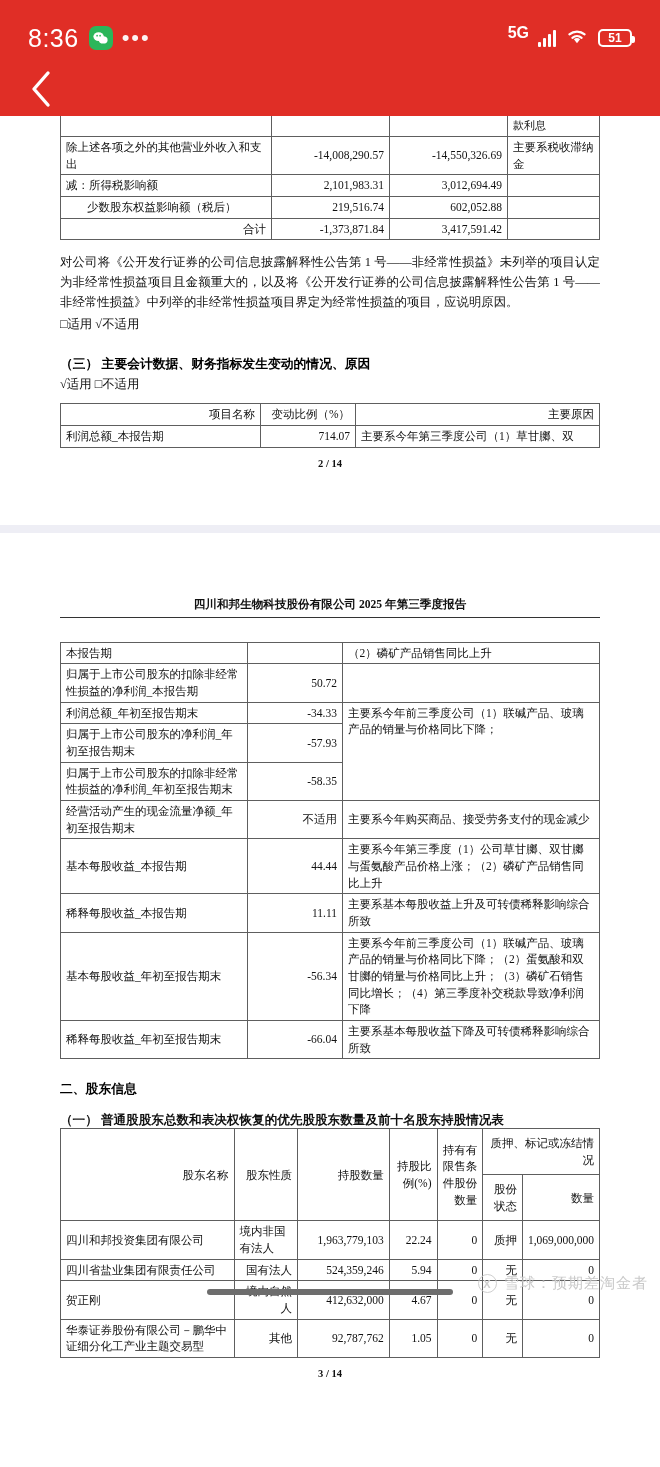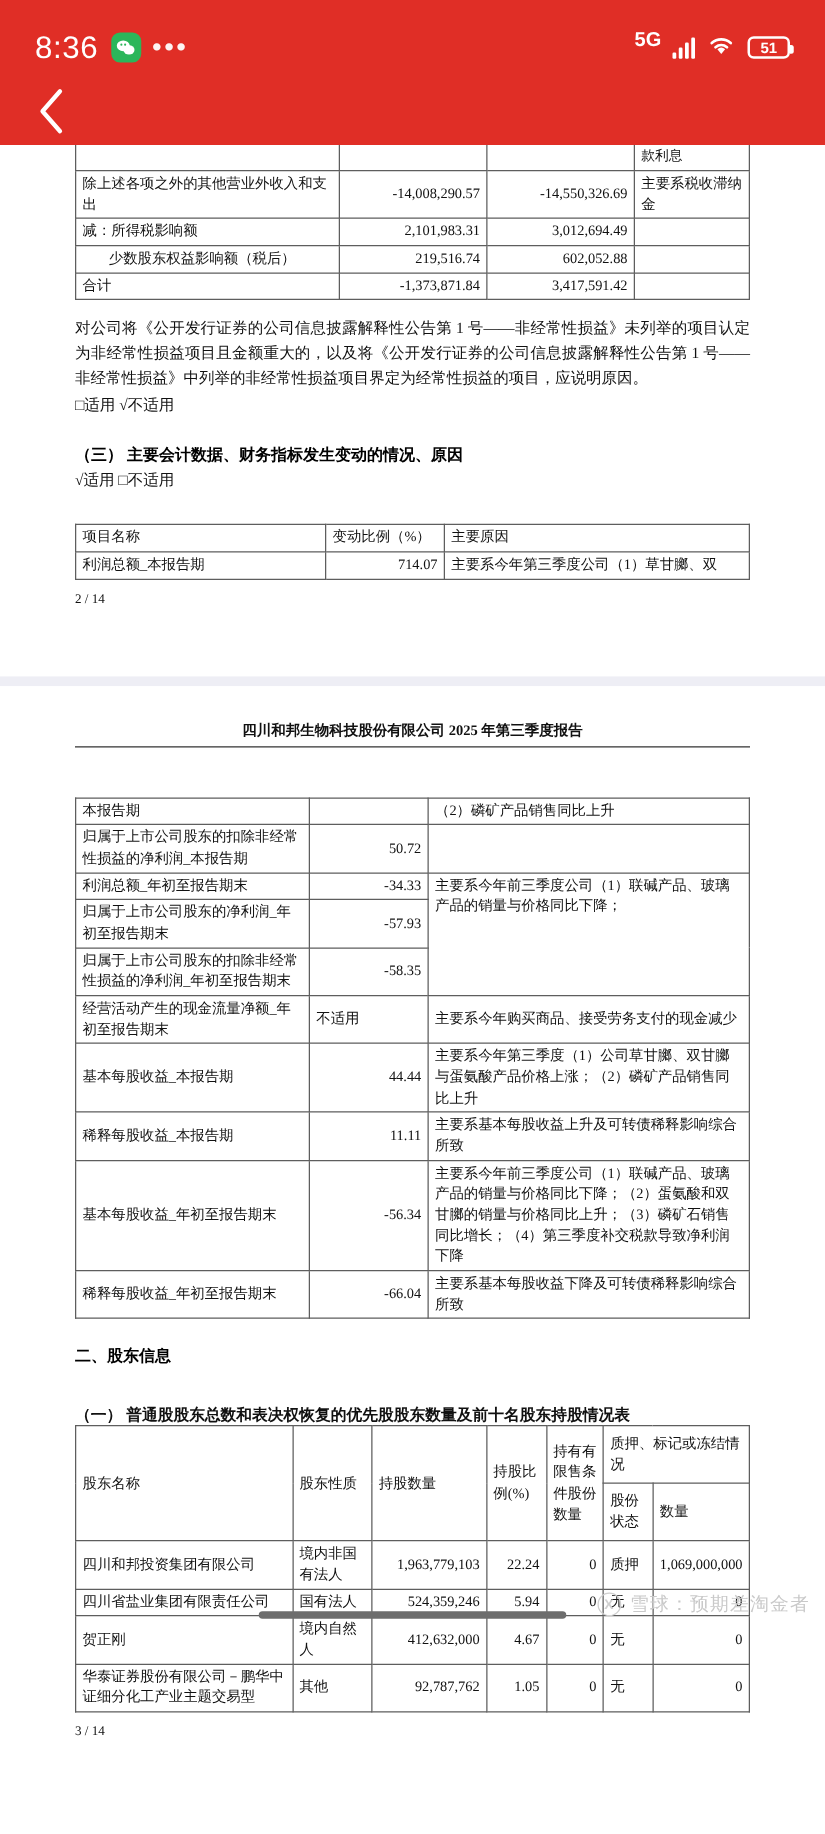--- a/index.html
+++ b/index.html
@@ -62,32 +62,32 @@
   .page-gap { height: 8px; background: #eeeef5; }
   .pad { padding: 0 60px; }
 
   table.t { border-collapse: collapse; width: 100%; }
   table.t td, table.t th {
     border: 1px solid #5e5e5e;
     font-size: 11.5px; line-height: 1.45; padding: 2px 5px;
     vertical-align: middle; font-weight: normal; color: #111;
   }
   .num { text-align: right; }
-  .ctr { text-align: left; }
+  .ctr { text-align: right; }
   .indent { padding-left: 26px !important; }
 
   .para { font-size: 12.4px; line-height: 1.62; color: #111; text-align: justify; margin-top: 12px; }
   .chk { font-size: 12.4px; line-height: 1.6; color:#111; margin-top: 2px; }
   .h-sec { font-size: 12.8px; font-weight: bold; margin-top: 22px; color:#000000; }
-  .h-sub { font-size: 12.6px; font-weight: bold; margin-top: 30px; color:#111; }
-  .pagenum { text-align: left; font-size: 10.5px; font-weight: normal; color:#111; margin: 10px 0 0; font-family:"Liberation Serif",serif; }
+  .h-sub { font-size: 12.6px; font-weight: bold; margin-top: 14px; color:#111; }
+  .pagenum { text-align: center; font-size: 10.5px; font-weight: bold; color:#111; margin: 10px 0 0; font-family:"Liberation Serif",serif; }
 
   .pghead {
     text-align: center; font-size: 11.6px; font-weight: bold; color: #111;
-    padding-top: 28px;
+    padding-top: 64px;
   }
   .pghead-rule { border-bottom: 1.4px solid #333; margin: 5px 0 0 0; }
 
   .unit { text-align: right; font-size: 11.6px; color:#111; margin: 10px 0 3px; }
 
   
   .watermark {
     position: absolute; right: 12px; bottom: 26px;
     display: flex; align-items: center; gap: 7px;
     color: #c9c9c9; font-size: 15px;
@@ -188,21 +188,21 @@
           </tr>
         </tbody>
           </table>
 
         <p class="para">对公司将《公开发行证券的公司信息披露解释性公告第 1 号——非经常性损益》未列举的项目认定为非经常性损益项目且金额重大的，以及将《公开发行证券的公司信息披露解释性公告第 1 号——非经常性损益》中列举的非经常性损益项目界定为经常性损益的项目，应说明原因。</p>
         <p class="chk">□适用  √不适用</p>
 
         <p class="h-sec">（三） 主要会计数据、财务指标发生变动的情况、原因</p>
         <p class="chk">√适用  □不适用</p>
 
-        <table class="t" style="margin-top:24px">
+        <table class="t" style="margin-top:8px">
           <tbody>
               <tr>
             <th class="ctr" style="width:200px">项目名称</th>
             <th class="ctr" style="width:95px">变动比例（%）</th>
             <th class="ctr">主要原因</th>
           </tr>
           <tr>
             <td>利润总额_本报告期</td>
             <td class="num">714.07</td>
             <td>主要系今年第三季度公司（1）草甘膷、双</td>
@@ -216,21 +216,21 @@
     </div>
 
     <div class="page-gap"></div>
 
     <div class="page">
       <div class="pad">
 
         <div class="pghead">四川和邦生物科技股份有限公司  2025 年第三季度报告</div>
         <div class="pghead-rule"></div>
 
-        <table class="t" style="margin-top:40px">
+        <table class="t" style="margin-top:24px">
           <tbody>
               <tr>
             <td style="width:187px">本报告期</td>
             <td class="num" style="width:95px"></td>
             <td>（2）磷矿产品销售同比上升</td>
           </tr>
           <tr>
             <td>归属于上市公司股东的扣除非经常性损益的净利润_本报告期</td>
             <td class="num">50.72</td>
             <td></td>

